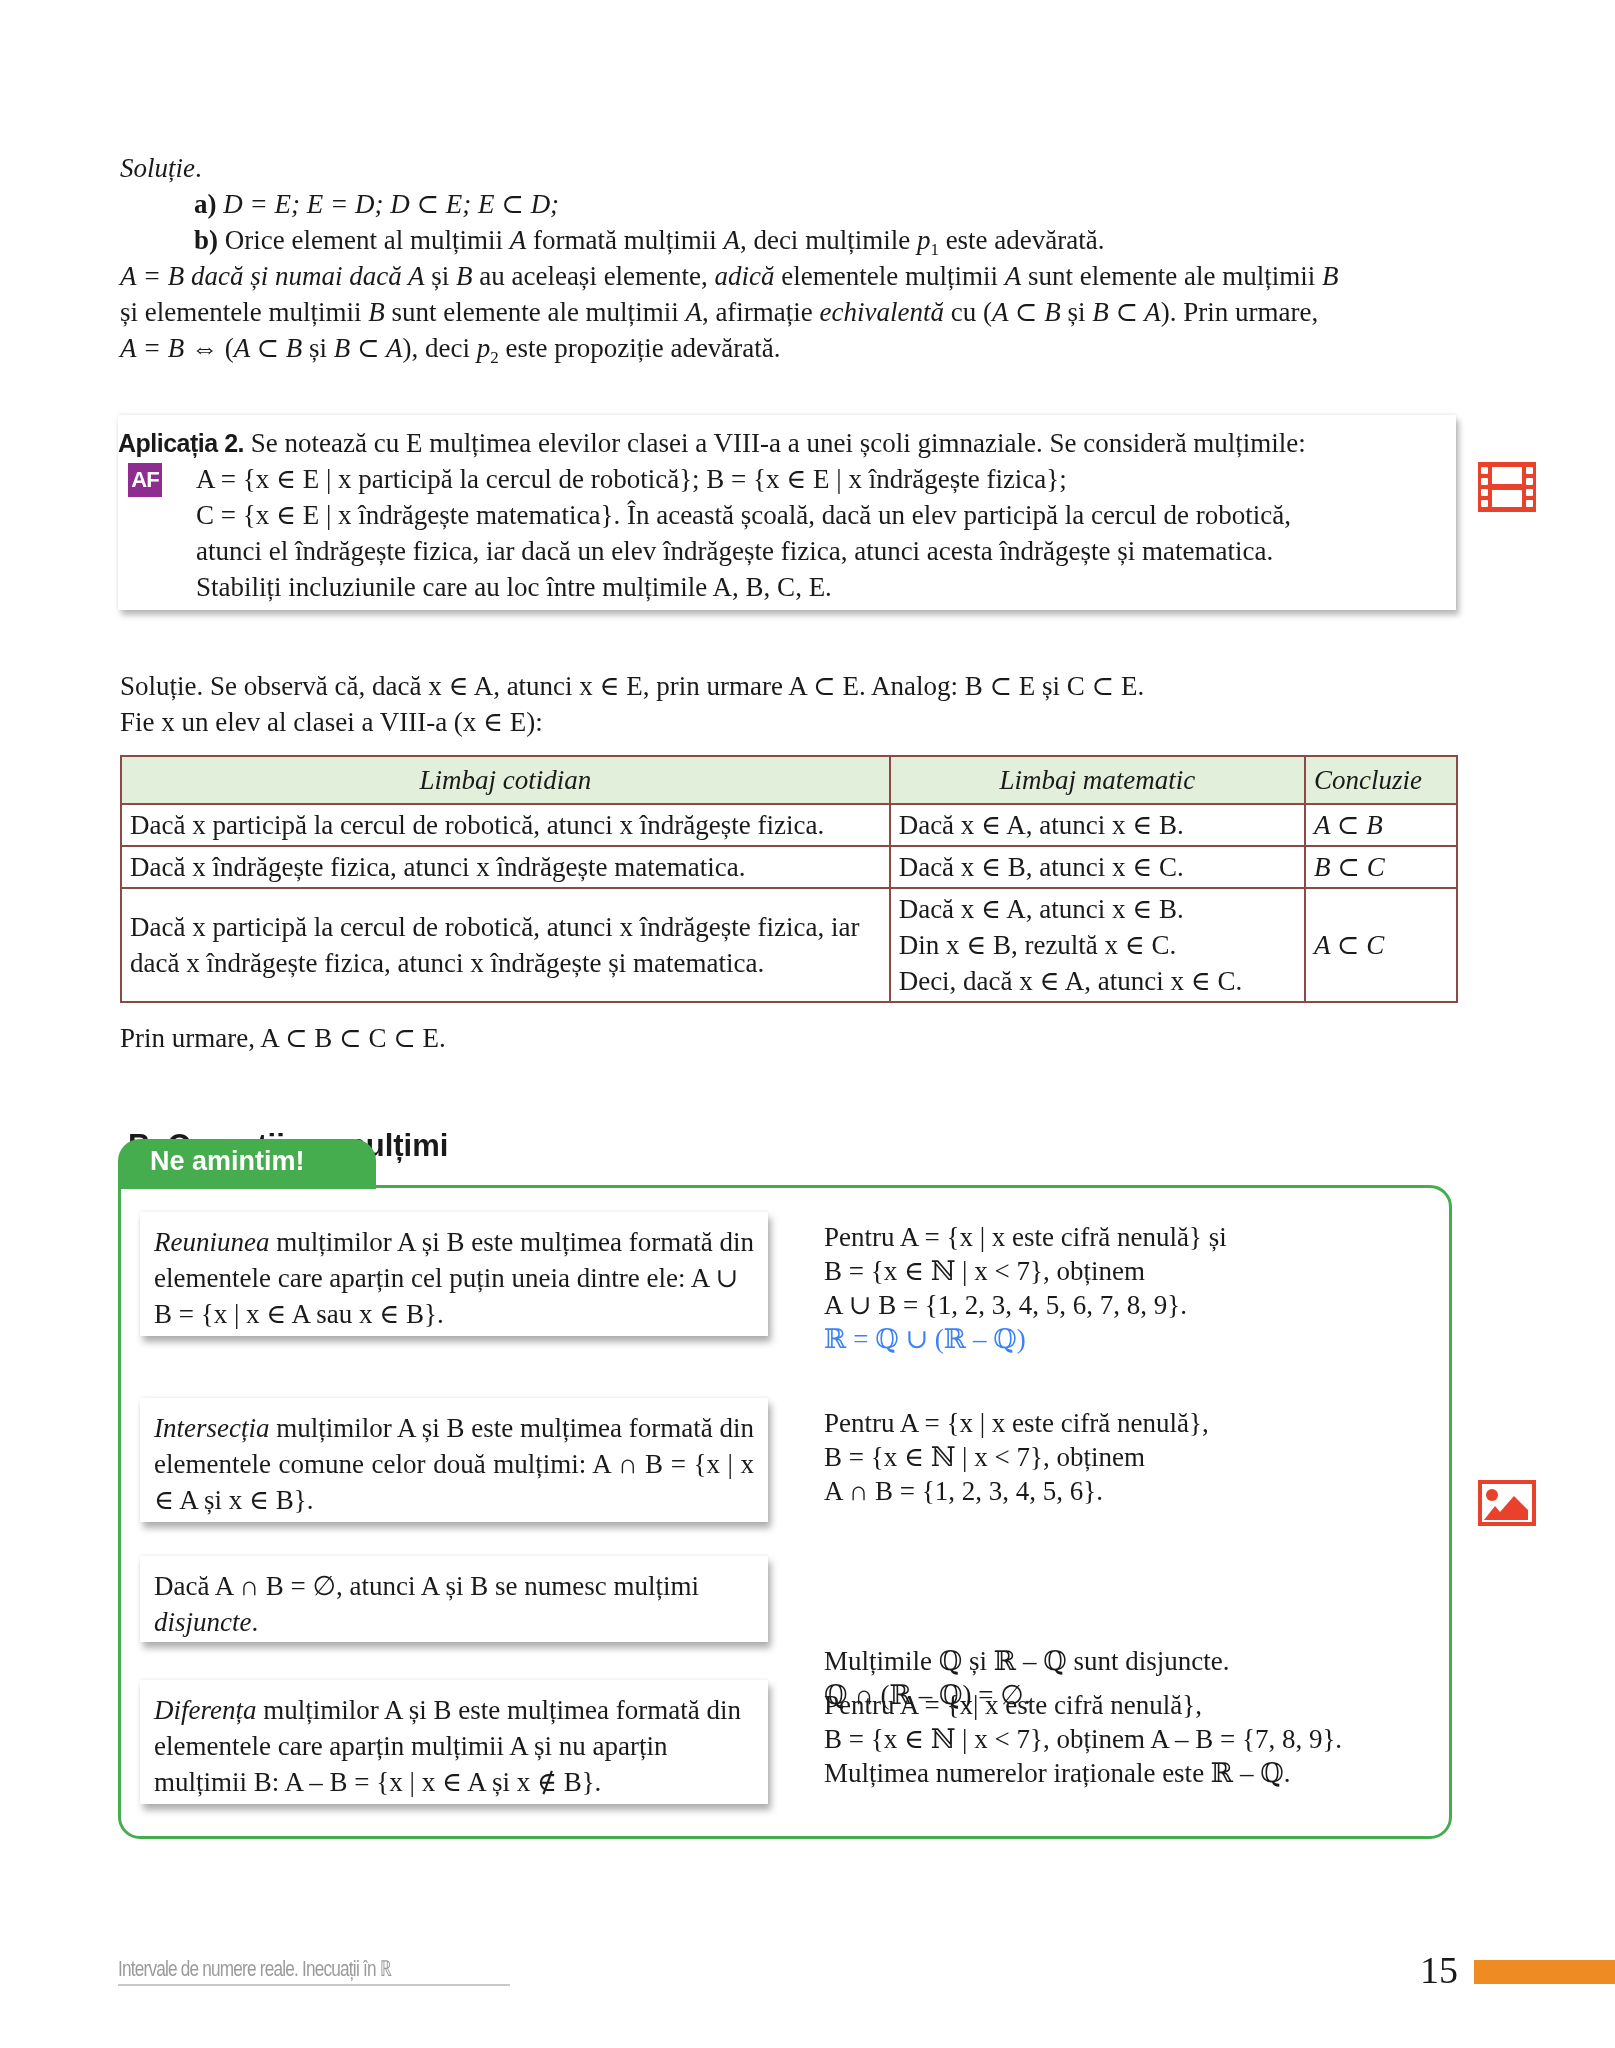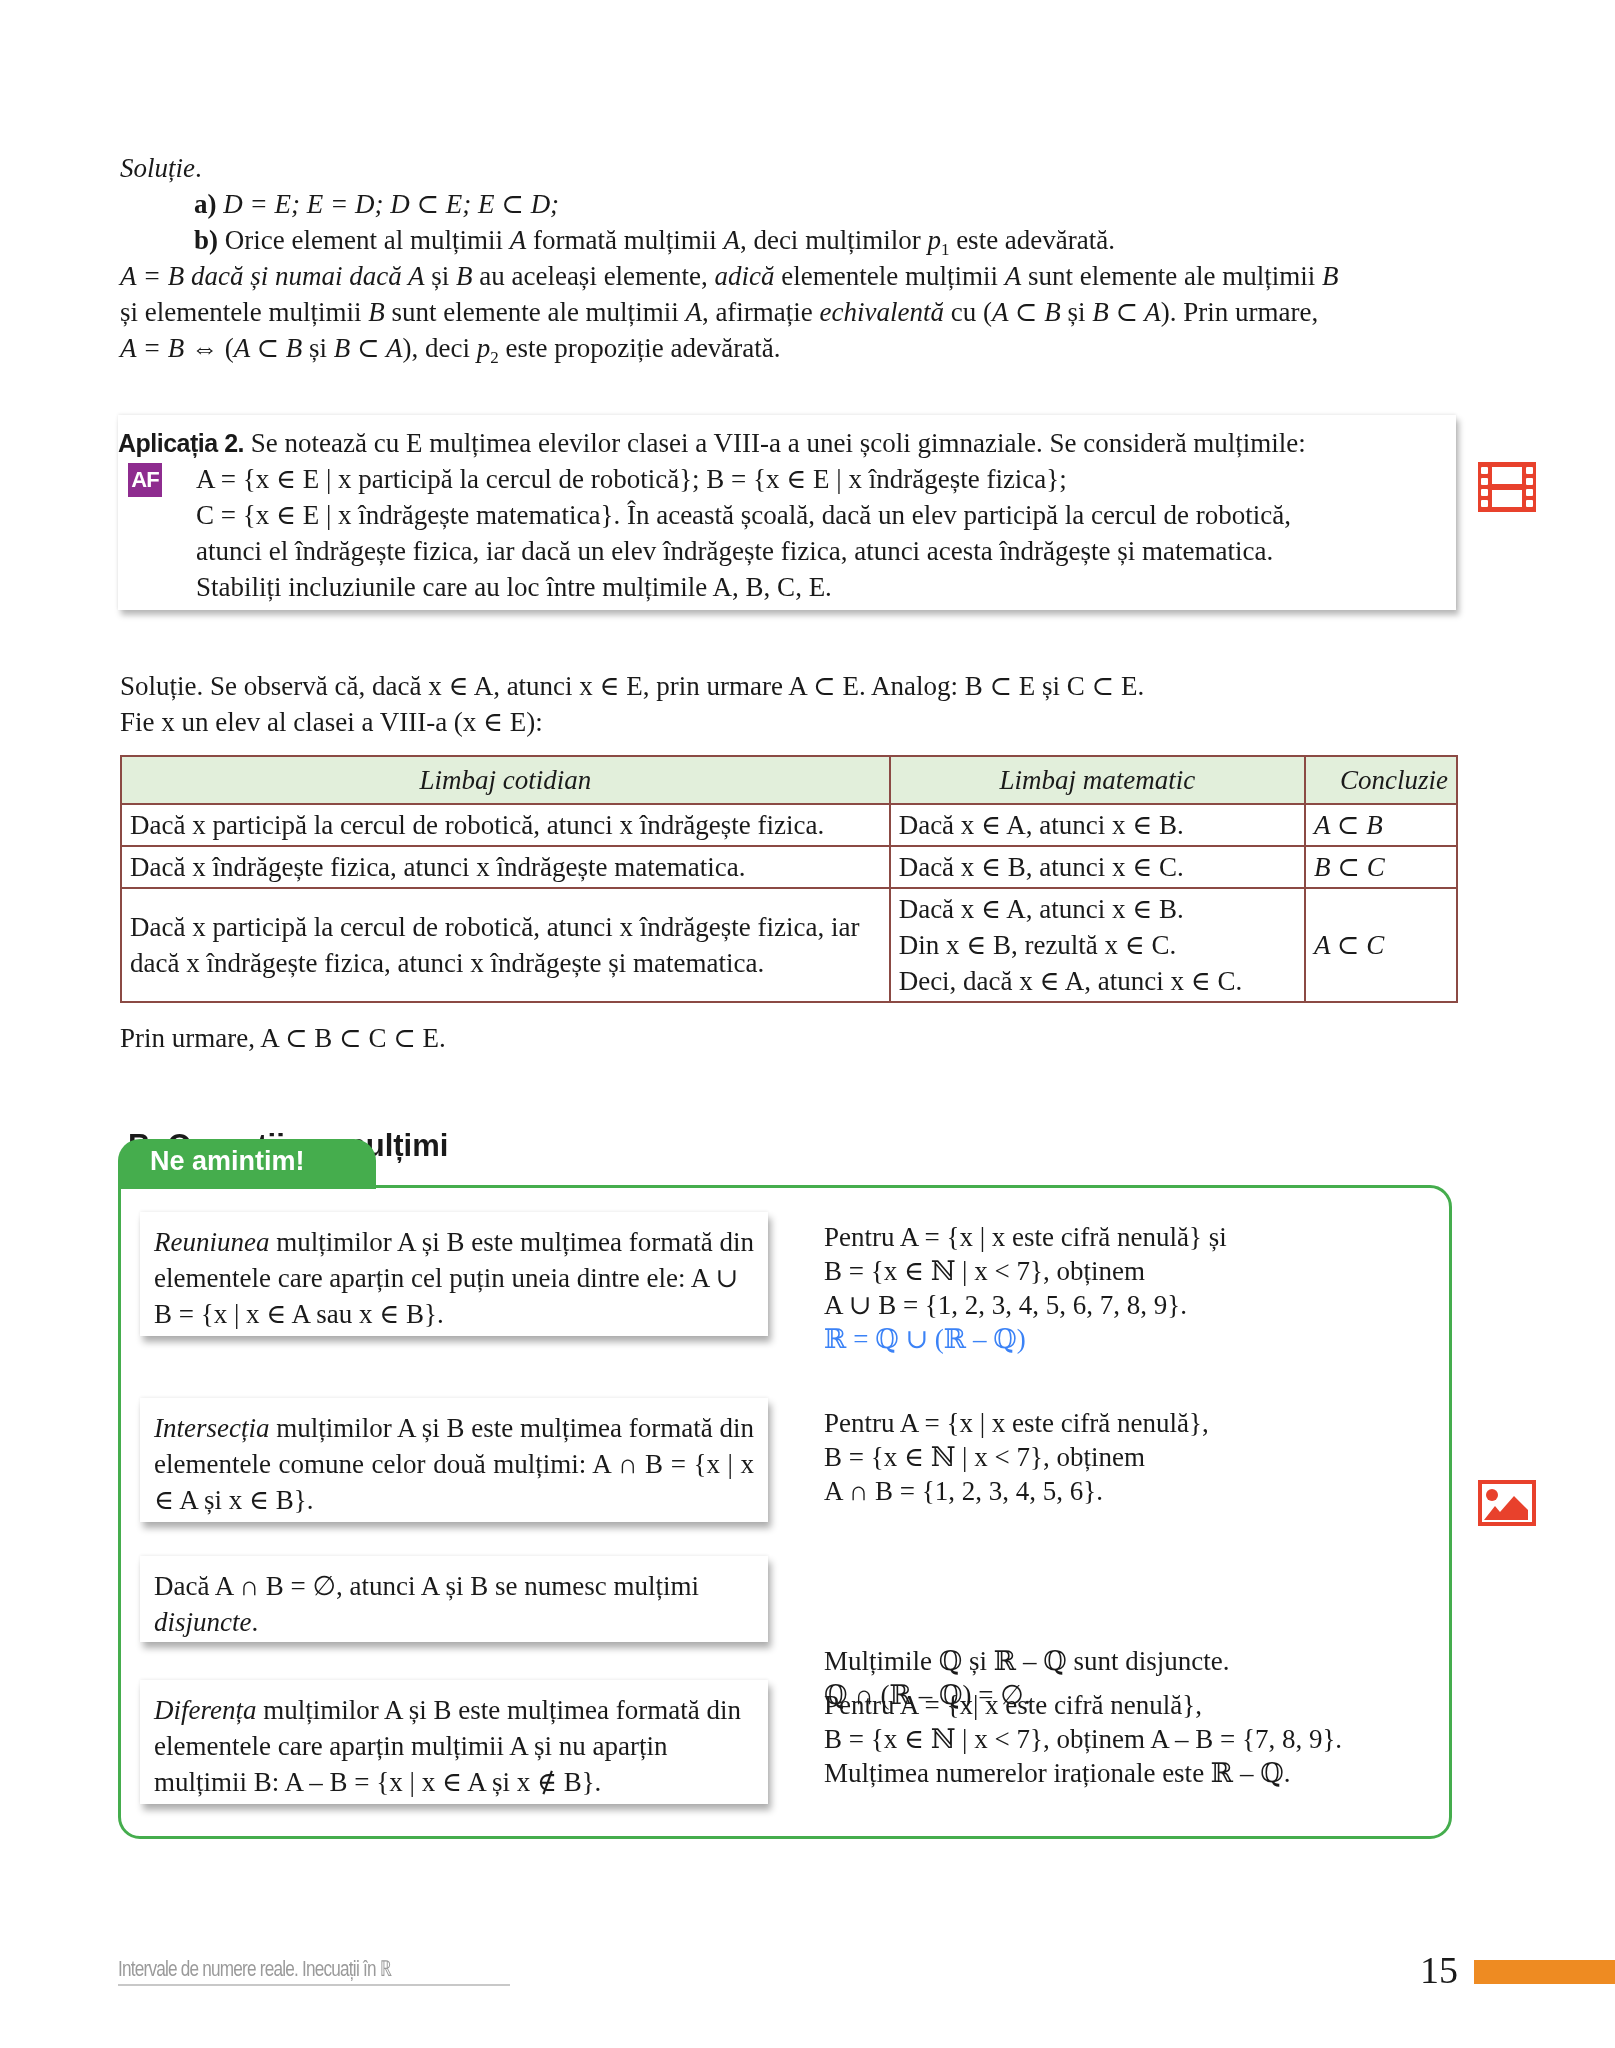--- a/index.html
+++ b/index.html
@@ -32,21 +32,21 @@
   
   .side-icon { left: 1478px; width: 58px; height: 50px; }
 
   
   #table {
     left: 120px; top: 755px; width: 1338px; border-collapse: collapse;
     font-size: 27px;
   }
   #table td, #table th { border: 2px solid #8b4a44; padding: 2px 8px; vertical-align: middle; text-align: left; font-weight: normal; line-height: 36px; }
   #table th { background: #e2efdb; font-style: italic; text-align: center; height: 42px; }
-  #table th.c3 { text-align: right; }
+  #table th.c3 { text-align: left; }
 
   #sec-b { left: 120px; top: 1128px; font-family: "Liberation Sans", "DejaVu Sans", sans-serif; font-weight: bold; font-size: 31px; margin-left: 8px; }
 
   
   #ne-tab {
     left: 118px; top: 1139px; width: 258px; height: 50px; background: #45ad4d;
     border-radius: 22px 22px 0 0;
   }
   #ne-tab-label { left: 150px; top: 1146px; color: #fff; font-family: "Liberation Sans", sans-serif; font-weight: bold; font-size: 27px; }
   #green-box {
@@ -75,21 +75,21 @@
 </style>
 </head>
 <body>
 
 <div id="sol1" class="abs txt">
   <div><i>Soluție</i>.</div>
   <div style="padding-left:74px">
     <b>a)</b> <i>D = E; E = D; D ⊂ E; E ⊂ D;</i>
   </div>
   <div style="padding-left:74px">
-    <b>b)</b> <span>Orice element al mulțimii </span><i>A</i><span> formată mulțimii </span><i>A</i><span>, deci mulțimilor </span><i>p</i><sub>1</sub><span> este adevărată.</span>
+    <b>b)</b> <span>Orice element al mulțimii </span><i>A</i><span> formată mulțimii </span><i>A</i><span>, deci mulțimile </span><i>p</i><sub>1</sub><span> este adevărată.</span>
   </div>
   <div>
     <i>A = B dacă și numai dacă A</i><span> și </span><i>B</i><span> au aceleași elemente, </span><i>adică</i><span> elementele mulțimii </span><i>A</i><span> sunt elemente ale mulțimii </span><i>B</i>
   </div>
   <div>
     <span>și elementele mulțimii </span><i>B</i><span> sunt elemente ale mulțimii </span><i>A</i><span>, afirmație </span><i>echivalentă</i><span> cu (</span><i>A ⊂ B</i><span> și </span><i>B ⊂ A</i><span>). Prin urmare,</span>
   </div>
   <div>
     <i>A = B</i><span> ⇔ (</span><i>A ⊂ B</i><span> și </span><i>B ⊂ A</i><span>), deci </span><i>p</i><sub>2</sub><span> este propoziție adevărată.</span>
   </div>

